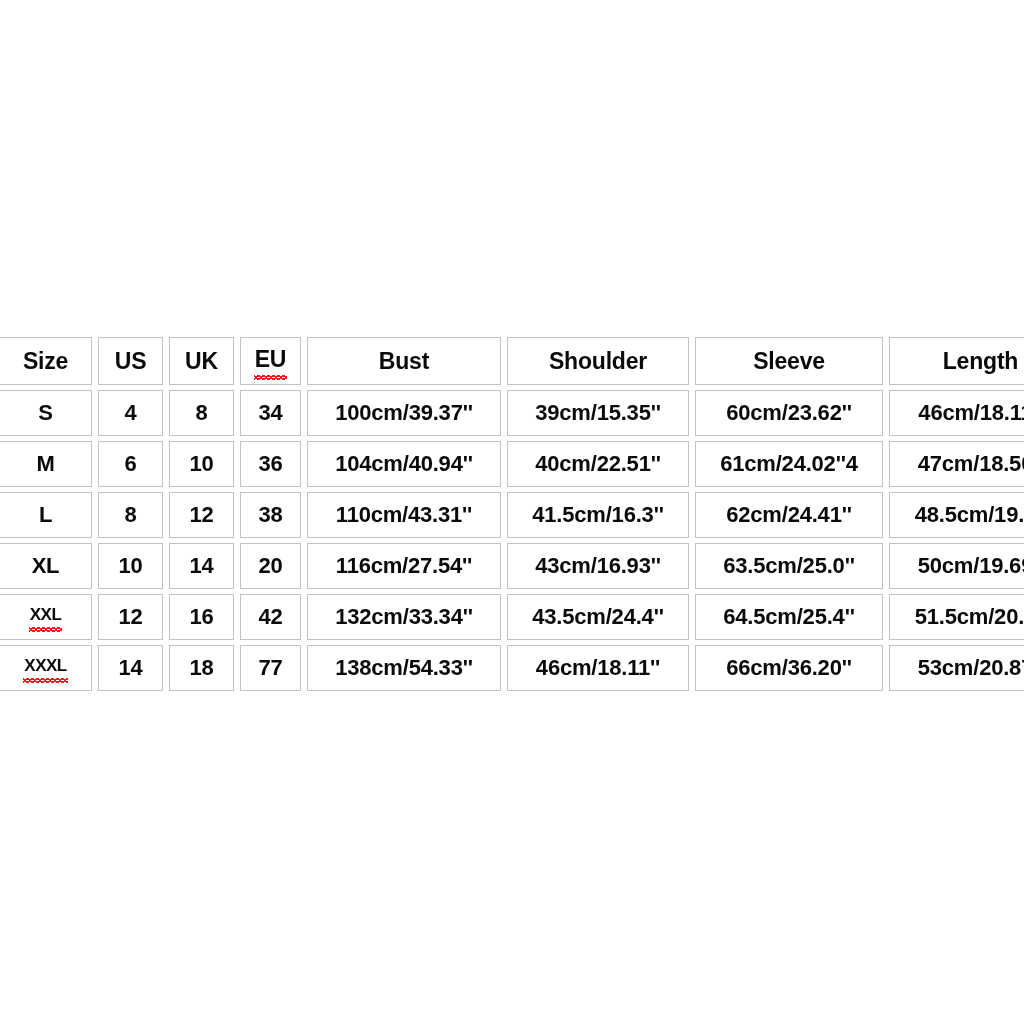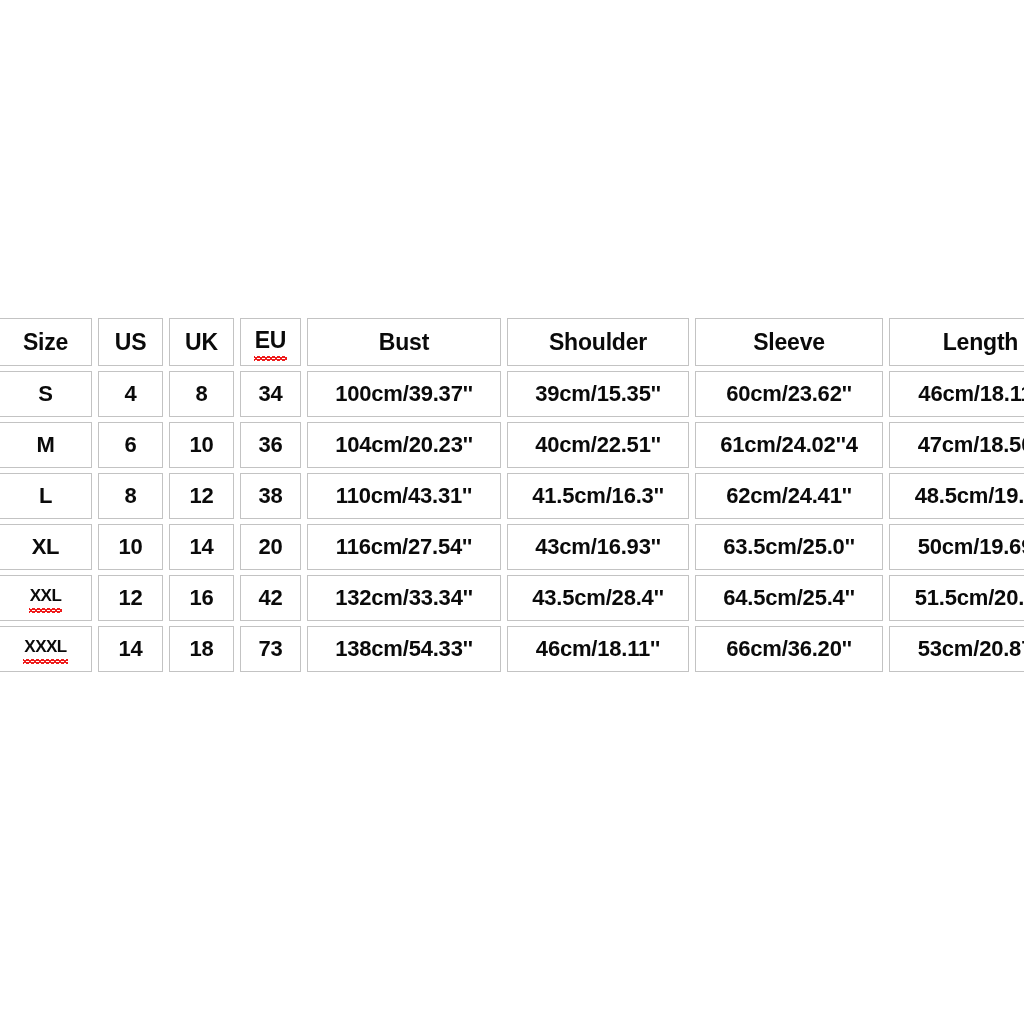--- a/index.html
+++ b/index.html
@@ -12,21 +12,21 @@
     height: 1024px;
     font-family: "Liberation Sans", sans-serif;
     overflow: hidden;
     position: relative;
   }
 
   
   #size-chart-wrap {
     position: absolute;
     left: 0px;
-    top: 313px;
+    top: 332px;
     width: 952px;
     height: 390px;
     box-sizing: border-box;
   }
 
   table.size-chart {
     border-collapse: separate;
     border-spacing: 6px 5px;
     margin: 0;
     margin-left: -7px;
@@ -151,21 +151,21 @@
           <td>100cm/39.37''</td>
           <td>39cm/15.35''</td>
           <td>60cm/23.62''</td>
           <td>46cm/18.11''</td>
         </tr>
         <tr>
           <td class="size-label">M</td>
           <td class="num">6</td>
           <td class="num">10</td>
           <td class="num">36</td>
-          <td>104cm/20.23''</td>
+          <td>104cm/40.94''</td>
           <td>40cm/22.51''</td>
           <td>61cm/24.02''4</td>
           <td>47cm/18.50''</td>
         </tr>
         <tr>
           <td class="size-label">L</td>
           <td class="num">8</td>
           <td class="num">12</td>
           <td class="num">38</td>
           <td>110cm/43.31''</td>
@@ -182,29 +182,29 @@
           <td>43cm/16.93''</td>
           <td>63.5cm/25.0''</td>
           <td>50cm/19.69''</td>
         </tr>
         <tr>
           <td class="size-label big"><span class="squiggle">XXL</span></td>
           <td class="num">12</td>
           <td class="num">16</td>
           <td class="num">42</td>
           <td>132cm/33.34''</td>
-          <td>43.5cm/28.4''</td>
+          <td>43.5cm/24.4''</td>
           <td>64.5cm/25.4''</td>
           <td>51.5cm/20.3''</td>
         </tr>
         <tr>
           <td class="size-label big"><span class="squiggle">XXXL</span></td>
           <td class="num">14</td>
           <td class="num">18</td>
-          <td class="num">73</td>
+          <td class="num">77</td>
           <td>138cm/54.33''</td>
           <td>46cm/18.11''</td>
           <td>66cm/36.20''</td>
           <td>53cm/20.87''</td>
         </tr>
       </tbody>
   </table>
 </div>
 
 </body></html>

